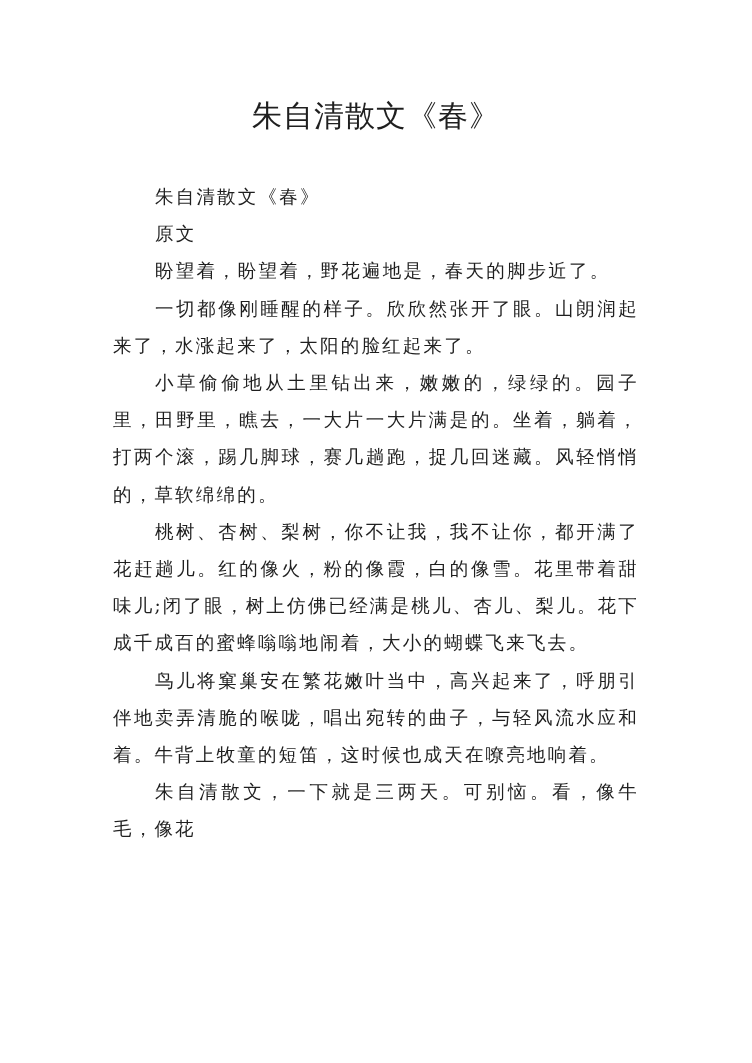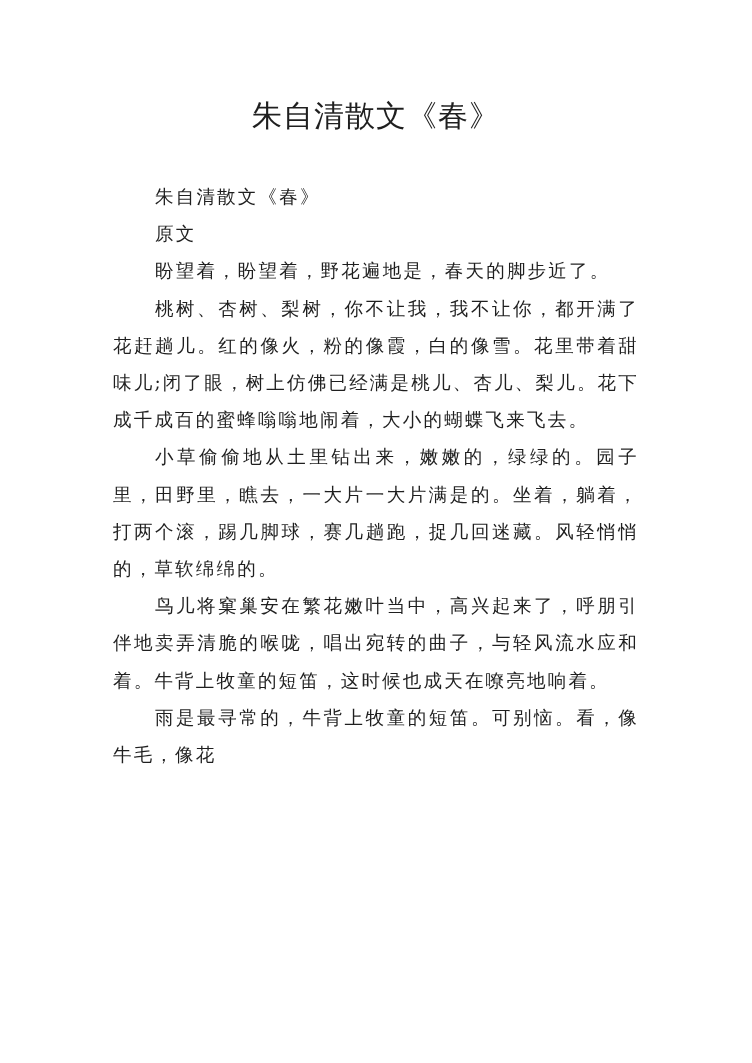--- a/index.html
+++ b/index.html
@@ -61,18 +61,19 @@
 </head>
 <body>
 
 <div class="page">
   <h1 class="doc-title">朱自清散文《春》</h1>
 
   <div class="body">
     <p class="lead">朱自清散文《春》</p>
     <p class="lead">原文</p>
     <p class="indent">盼望着，盼望着，野花遍地是，春天的脚步近了。</p>
+    <p class="indent">一切都像刚睡醒的样子。欣欣然张开了眼。山朗润起来了，水涨起来了，太阳的脸红起来了。</p>
+    <p class="indent">小草偷偷地从土里钻出来，嫩嫩的，绿绿的。园子里，田野里，瞧去，一大片一大片满是的。坐着，躺着，打两个滚，踢几脚球，赛几趟跑，捉几回迷藏。风轻悄悄的，草软绵绵的。</p>
     <p class="indent">桃树、杏树、梨树，你不让我，我不让你，都开满了花赶趟儿。红的像火，粉的像霞，白的像雪。花里带着甜味儿;闭了眼，树上仿佛已经满是桃儿、杏儿、梨儿。花下成千成百的蜜蜂嗡嗡地闹着，大小的蝴蝶飞来飞去。</p>
-    <p class="indent">小草偷偷地从土里钻出来，嫩嫩的，绿绿的。园子里，田野里，瞧去，一大片一大片满是的。坐着，躺着，打两个滚，踢几脚球，赛几趟跑，捉几回迷藏。风轻悄悄的，草软绵绵的。</p>
     <p class="indent">鸟儿将窠巢安在繁花嫩叶当中，高兴起来了，呼朋引伴地卖弄清脆的喉咙，唱出宛转的曲子，与轻风流水应和着。牛背上牧童的短笛，这时候也成天在嘹亮地响着。</p>
-    <p class="indent">雨是最寻常的，牛背上牧童的短笛。可别恼。看，像牛毛，像花</p>
+    <p class="indent">朱自清散文，一下就是三两天。可别恼。看，像牛毛，像花</p>
   </div>
 </div>
 
 </body></html>

